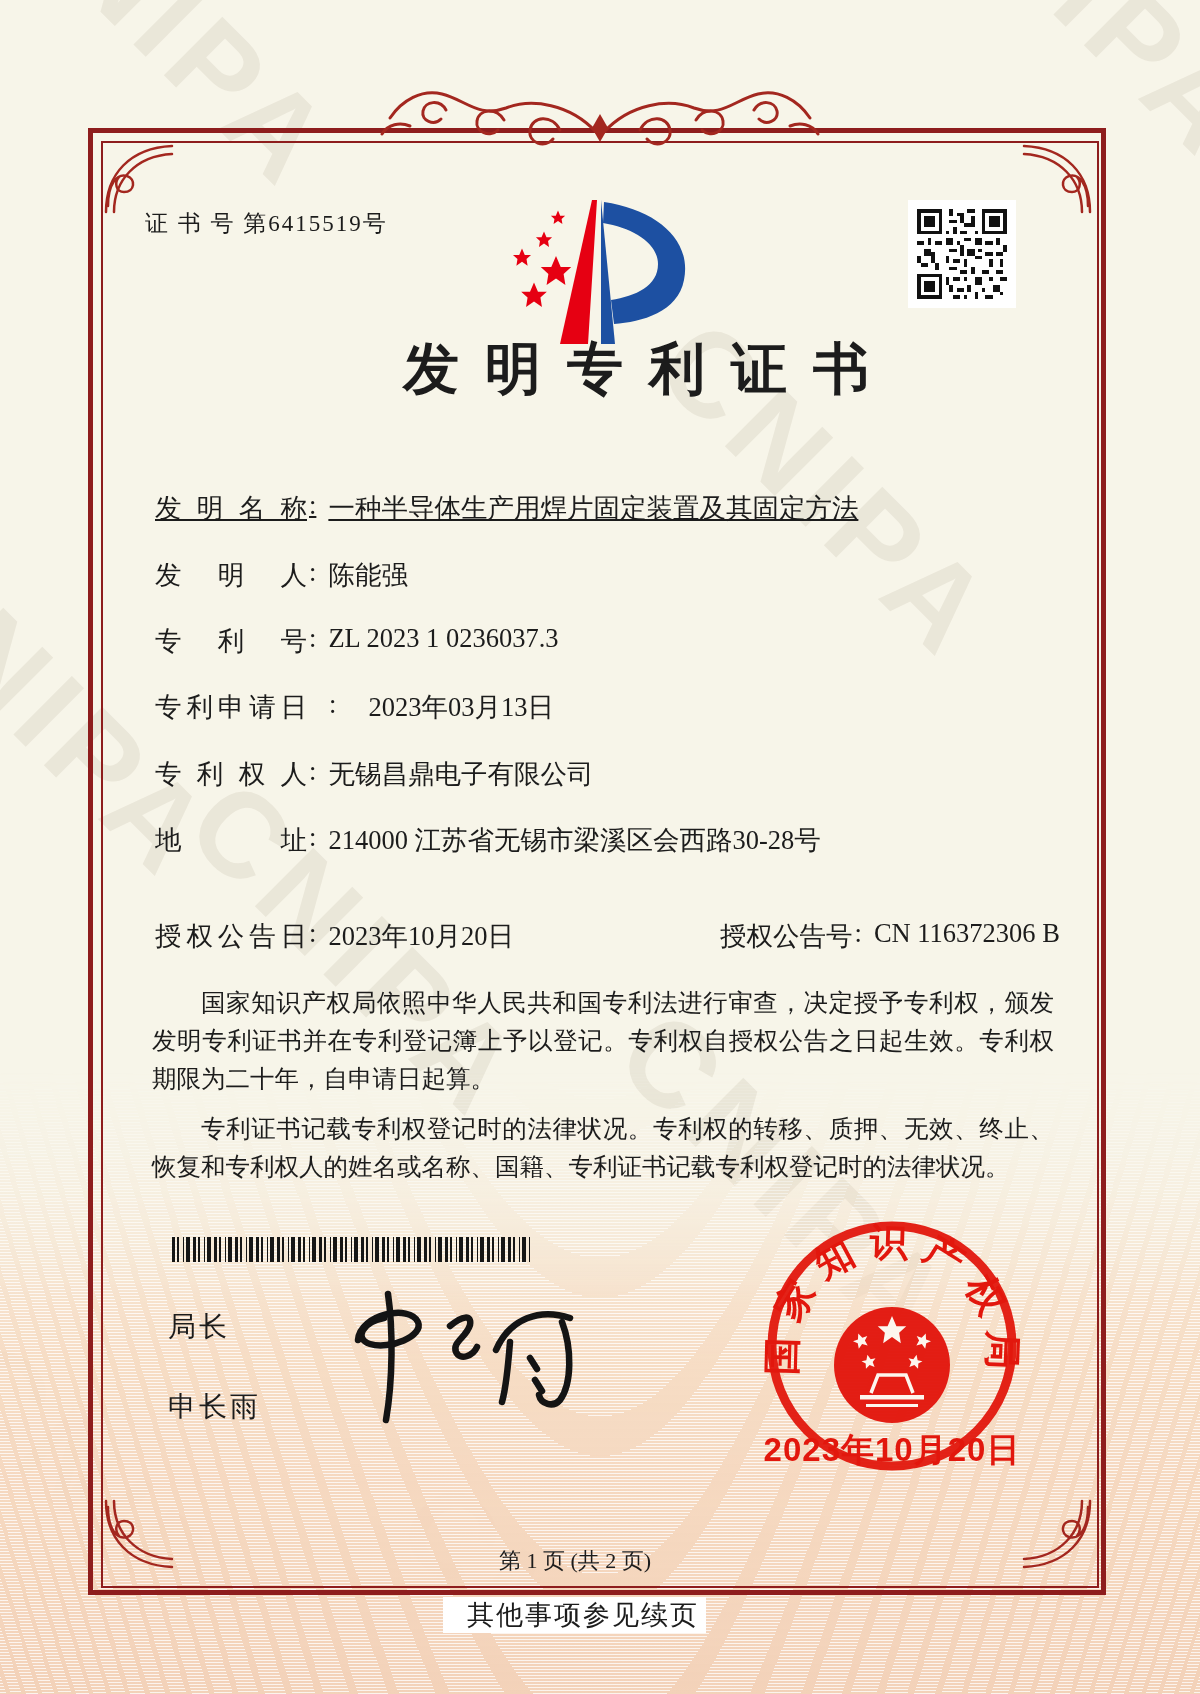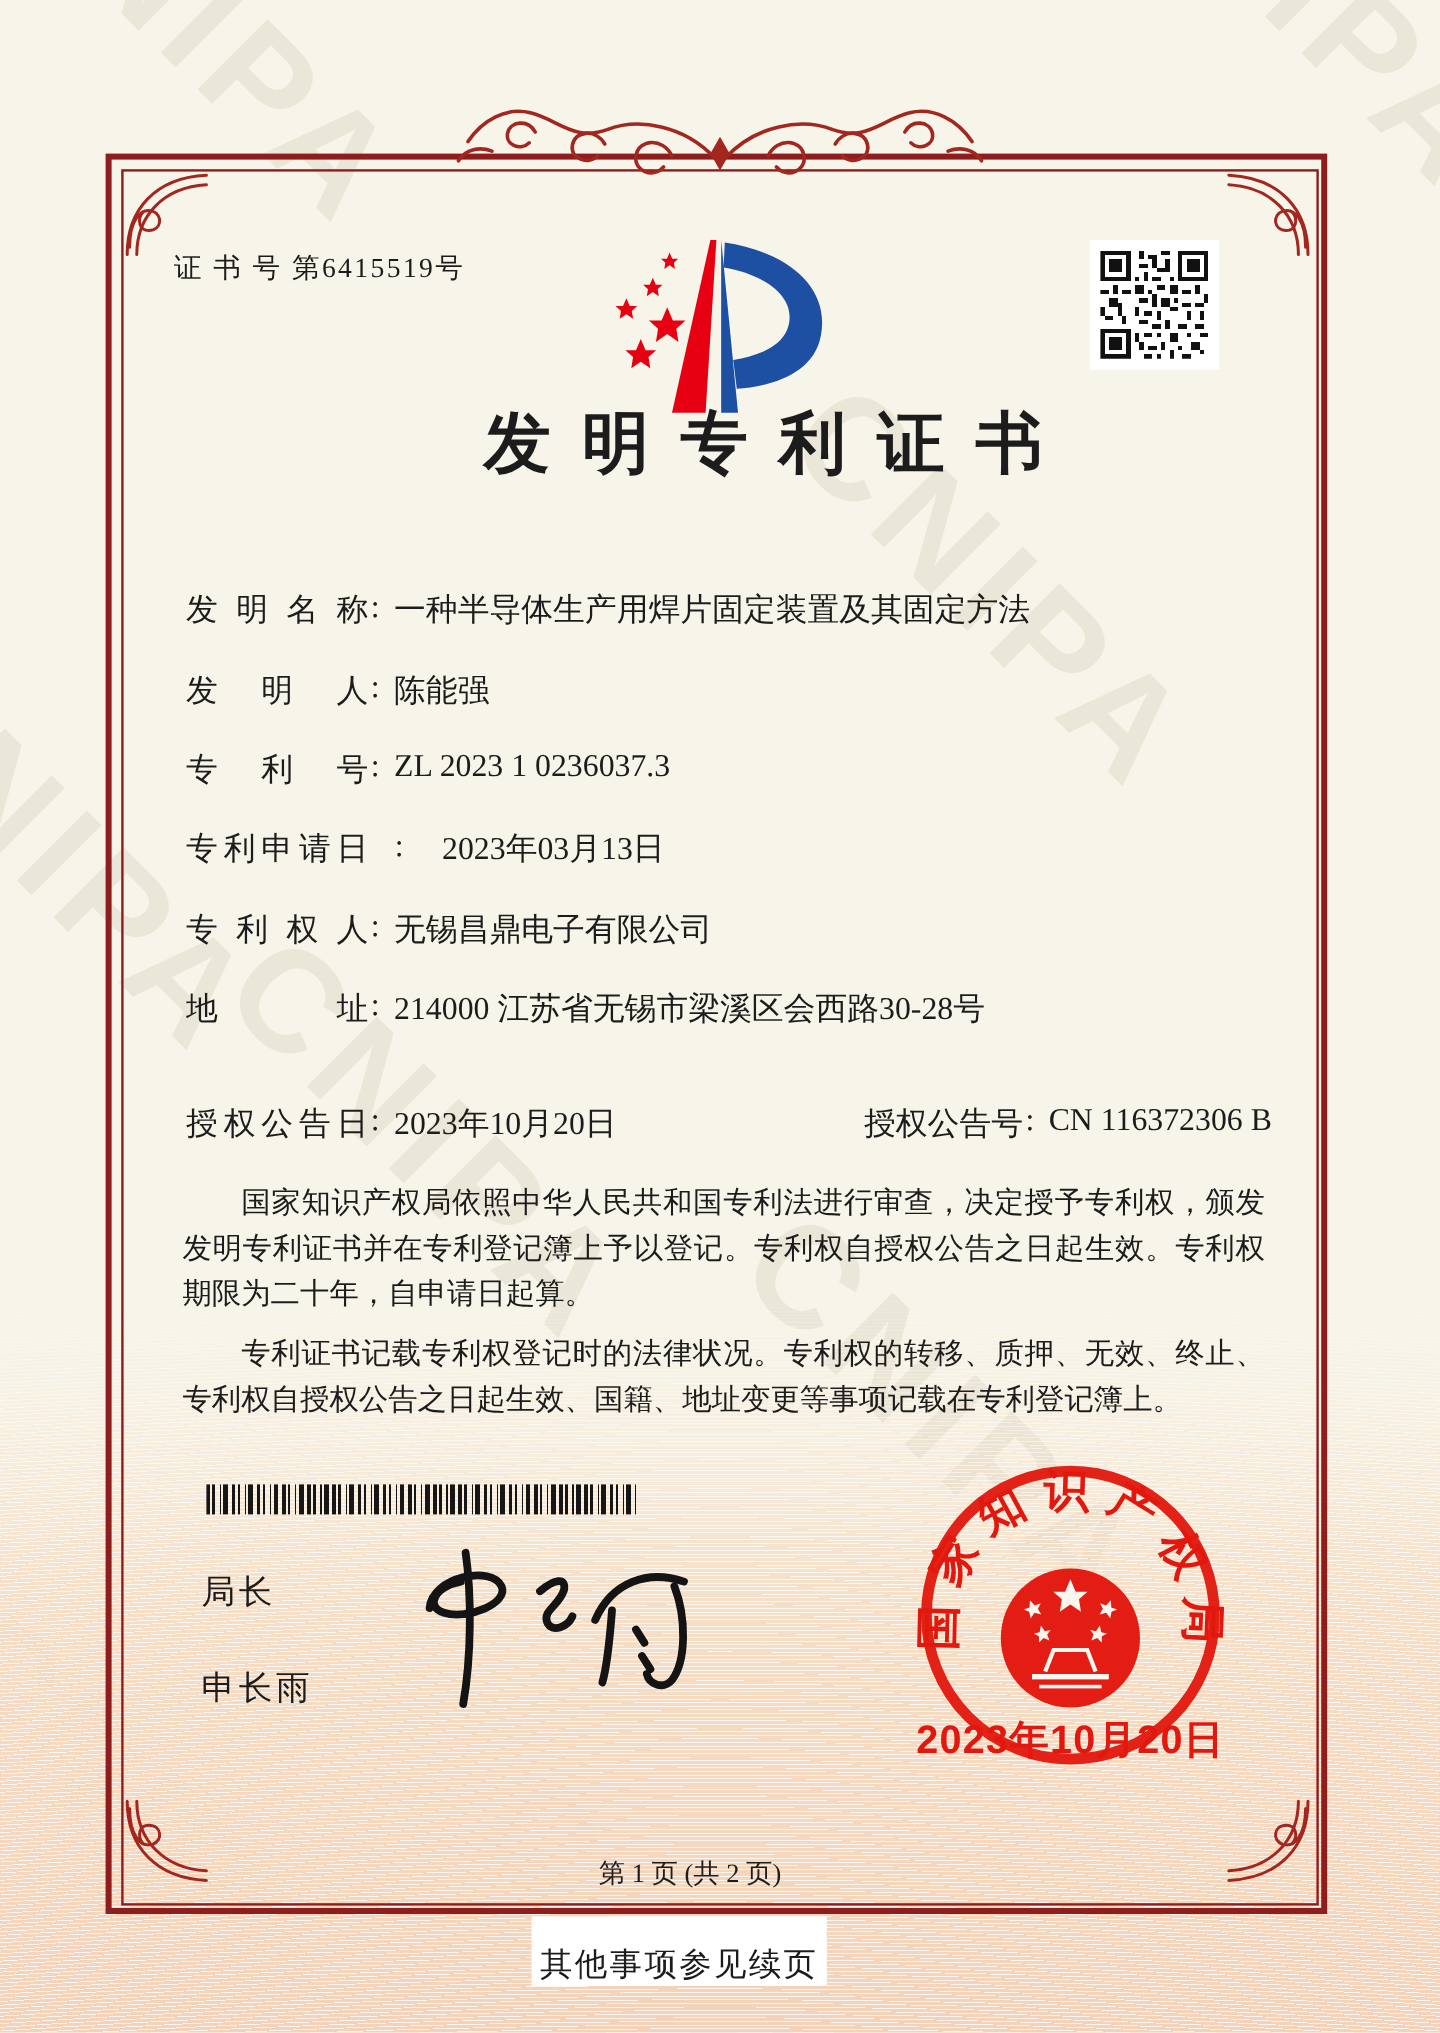--- a/index.html
+++ b/index.html
@@ -65,22 +65,22 @@
   .director-name{position:absolute;left:168px;top:1388px;font-size:28px;letter-spacing:3px;}
   .signature{position:absolute;left:330px;top:1288px;}
   .seal{position:absolute;left:757px;top:1215px;}
   .seal-date{
     position:absolute;left:757px;top:1428px;width:270px;text-align:center;
     color:#e2170d;font-size:33px;font-weight:bold;letter-spacing:1px;
     font-family:"Liberation Sans", sans-serif;
   }
   .page-info{position:absolute;left:0;top:1546px;width:1150px;text-align:center;font-size:22px;}
   .cont-box{
-    position:absolute;left:443px;top:1597px;width:246px;height:58px;background:#ffffff;
-    display:flex;align-items:flex-end;justify-content:center;
+    position:absolute;left:443px;top:1597px;width:246px;height:36px;background:#ffffff;
+    display:flex;align-items:flex-start;justify-content:center;padding-left:17px;
   }
   .cont-note{font-size:27px;letter-spacing:2px;}
 </style>
 </head>
 <body>
 
 <div id="page">
 
   <div class="wm" style="left:-40px;top:-50px;">CNIPA</div>
   <div class="wm" style="left:880px;top:-80px;">CNIPA</div>
@@ -238,21 +238,21 @@
             <rect x="13" y="24" width="1" height="1"></rect>
             <rect x="16" y="23" width="1" height="2"></rect>
             <rect x="19" y="24" width="2" height="1"></rect>
             <rect x="23" y="23" width="1" height="1"></rect>
         </g>
       </svg>
     </div>
 
     <div class="title">发明专利证书</div>
 
-    <div class="field-row" style="top:490px;">
+    <div class="field-row" style="top:490px;text-decoration:underline;">
       <span class="f-label">发明名称</span>
         <span class="f-colon">:</span>
       <span class="f-value">一种半导体生产用焊片固定装置及其固定方法</span>
     </div>
     <div class="field-row" style="top:557px;">
       <span class="f-label">发明人</span>
         <span class="f-colon">:</span>
       <span class="f-value">陈能强</span>
     </div>
     <div class="field-row" style="top:623px;">
@@ -282,21 +282,21 @@
       <span class="f-value">2023年10月20日</span>
       <span class="grant-group2">
         <span class="g-label">授权公告号</span>
           <span class="f-colon">:</span>
         <span class="f-value">CN 116372306 B</span>
       </span>
     </div>
 
     <div class="paragraphs">
       <p>国家知识产权局依照中华人民共和国专利法进行审查，决定授予专利权，颁发发明专利证书并在专利登记簿上予以登记。专利权自授权公告之日起生效。专利权期限为二十年，自申请日起算。</p>
-      <p>专利证书记载专利权登记时的法律状况。专利权的转移、质押、无效、终止、专利权自授权公告之日起生效、国籍、地址变更等事项记载在专利登记簿上。</p>
+      <p>专利证书记载专利权登记时的法律状况。专利权的转移、质押、无效、终止、恢复和专利权人的姓名或名称、国籍、专利证书记载专利权登记时的法律状况。</p>
     </div>
 
     <div class="barcode"></div>
 
     <div class="director-title">局长</div>
     <div class="director-name">申长雨</div>
 
     <svg class="signature" width="260" height="145" viewBox="0 0 260 145">
       <g stroke="#141414" stroke-width="6.5" fill="none" stroke-linecap="round" stroke-linejoin="round">
         <path d="M28,52 C30,26 80,16 88,34 C94,48 60,62 40,56 C24,51 32,34 54,30"></path>

